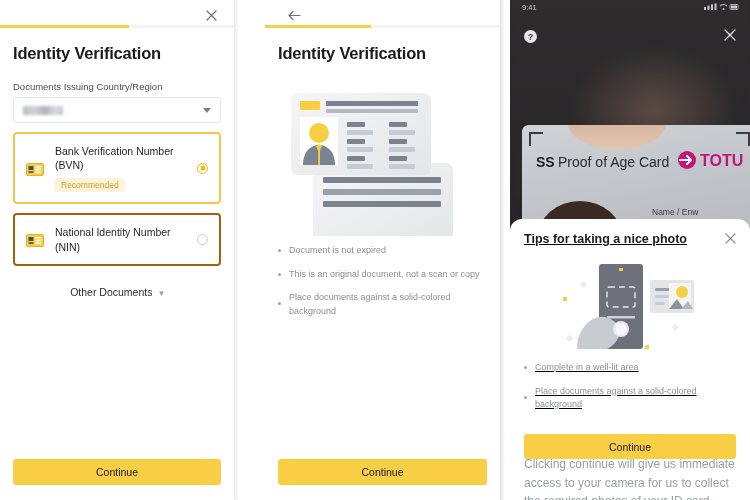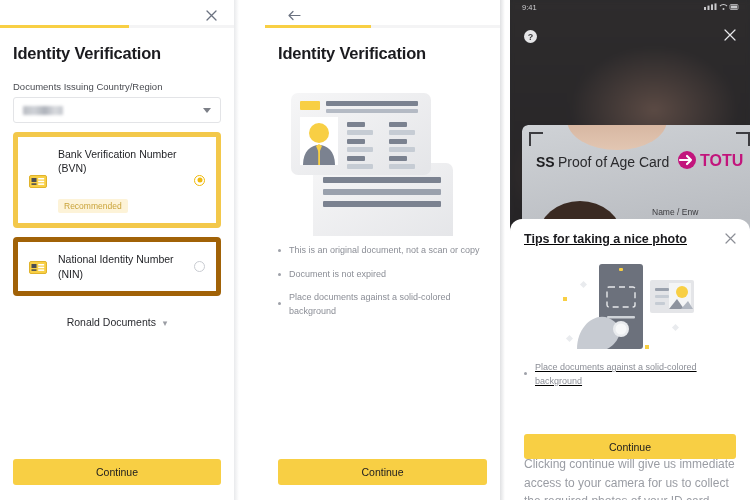--- a/index.html
+++ b/index.html
@@ -60,30 +60,30 @@
     filter: blur(1.6px);
   }
   .caret {
     position: absolute; right: 9px; width: 0; height: 0;
     border-left: 4px solid transparent; border-right: 4px solid transparent;
     border-top: 5px solid #7c7f87;
   }
 
   
   .doc-card {
-    border: 5px solid #a16207; border-radius: 4px; margin-top: 9px;
+    border: 2px solid #a16207; border-radius: 4px; margin-top: 9px;
     display: flex; align-items: center; padding: 10px 11px;
     cursor: pointer; background: #fff; position: relative;
   }
   .doc-card.selected { border-color: #F3C84A; }
   .doc-card .id-icon { width: 18px; height: 13px; flex: none; margin-right: 11px;}
   .doc-txt { flex: 1; }
   .doc-name { font-size: 10.5px; color: #1e1f23; line-height: 1.35; max-width:135px;}
   .badge {
-    display: inline-block; margin-top: 24px;
+    display: inline-block; margin-top: 6px;
     background: #FDF3D8; color: #C9A33A; font-size: 8.5px;
     padding: 2px 6px; border-radius: 2px;
   }
   .radio {
     width: 11px; height: 11px; border-radius: 50%;
     border: 1px solid #c9ccd2; flex: none;
   }
   .radio.on { border: 1.5px solid #F0B90B; position: relative; }
   .radio.on:after {
     content: ""; position: absolute; left: 50%; top: 50%;
@@ -230,21 +230,21 @@
             <rect x="9.2" y="8.4" width="6" height="1.5" fill="#fff"></rect>
           </svg>
         </span>
         <div class="doc-txt">
           <div class="doc-name">National Identity Number (NIN)</div>
         </div>
         <span class="radio"></span>
       </div>
 
       <div class="other-docs">
-        <span>Ronald Documents</span>
+        <span>Other Documents</span>
         <span class="chev">▾</span>
       </div>
     </div>
 
     <button class="continue-btn">Continue</button>
   </div>
 
   <div class="gap-1"></div>
 
   <div class="panel panel-2">
@@ -292,25 +292,25 @@
         <rect x="106" y="49" width="26" height="5" rx="1" fill="#c6ccd4"></rect>
         <rect x="106" y="58" width="18" height="5" rx="1" fill="#7b8290"></rect>
         <rect x="106" y="66" width="26" height="5" rx="1" fill="#c6ccd4"></rect>
         <rect x="106" y="75" width="18" height="5" rx="1" fill="#7b8290"></rect>
         <rect x="106" y="83" width="26" height="5" rx="1" fill="#c6ccd4"></rect>
       </svg>
 
       <div class="bullets">
         <div class="bullet-row">
           <span class="bullet-dot"></span>
-          <span class="bullet-text">This is an original document, not a scan or copy</span>
+          <span class="bullet-text">Document is not expired</span>
         </div>
         <div class="bullet-row">
           <span class="bullet-dot"></span>
-          <span class="bullet-text">Document is not expired</span>
+          <span class="bullet-text">This is an original document, not a scan or copy</span>
         </div>
         <div class="bullet-row">
           <span class="bullet-dot" style="margin-top:11px"></span>
           <span class="bullet-text">Place documents against a solid-colored background</span>
         </div>
       </div>
     </div>
 
     <button class="continue-btn">Continue</button>
   </div>
@@ -404,20 +404,24 @@
         <circle cx="66" cy="77" r="5.5" fill="#f7f8f9"></circle>
         <rect x="26" y="30" width="5" height="5" transform="rotate(45 28.5 32.5)" fill="#e9ebee"></rect>
         <rect x="8" y="45" width="4" height="4" fill="#F8CF44"></rect>
         <rect x="118" y="73" width="5" height="5" transform="rotate(45 120.5 75.5)" fill="#e9ebee"></rect>
         <rect x="90" y="93" width="4" height="4" fill="#F8CF44"></rect>
         <rect x="12" y="84" width="5" height="5" transform="rotate(45 14.5 86.5)" fill="#e9ebee"></rect>
       </svg>
 
       <div class="bullets" style="margin-top:4px">
         <div class="bullet-row">
+          <span class="bullet-dot"></span>
+          <span class="bullet-text">Complete in a well-lit area</span>
+        </div>
+        <div class="bullet-row">
           <span class="bullet-dot" style="margin-top:11px"></span>
           <span class="bullet-text">Place documents against a solid-colored background</span>
         </div>
       </div>
 
       <button class="tips-btn">Continue</button>
       <div class="disclaimer">Clicking continue will give us immediate access to your camera for us to collect the required photos of your ID card.</div>
     </div>
   </div>
 

